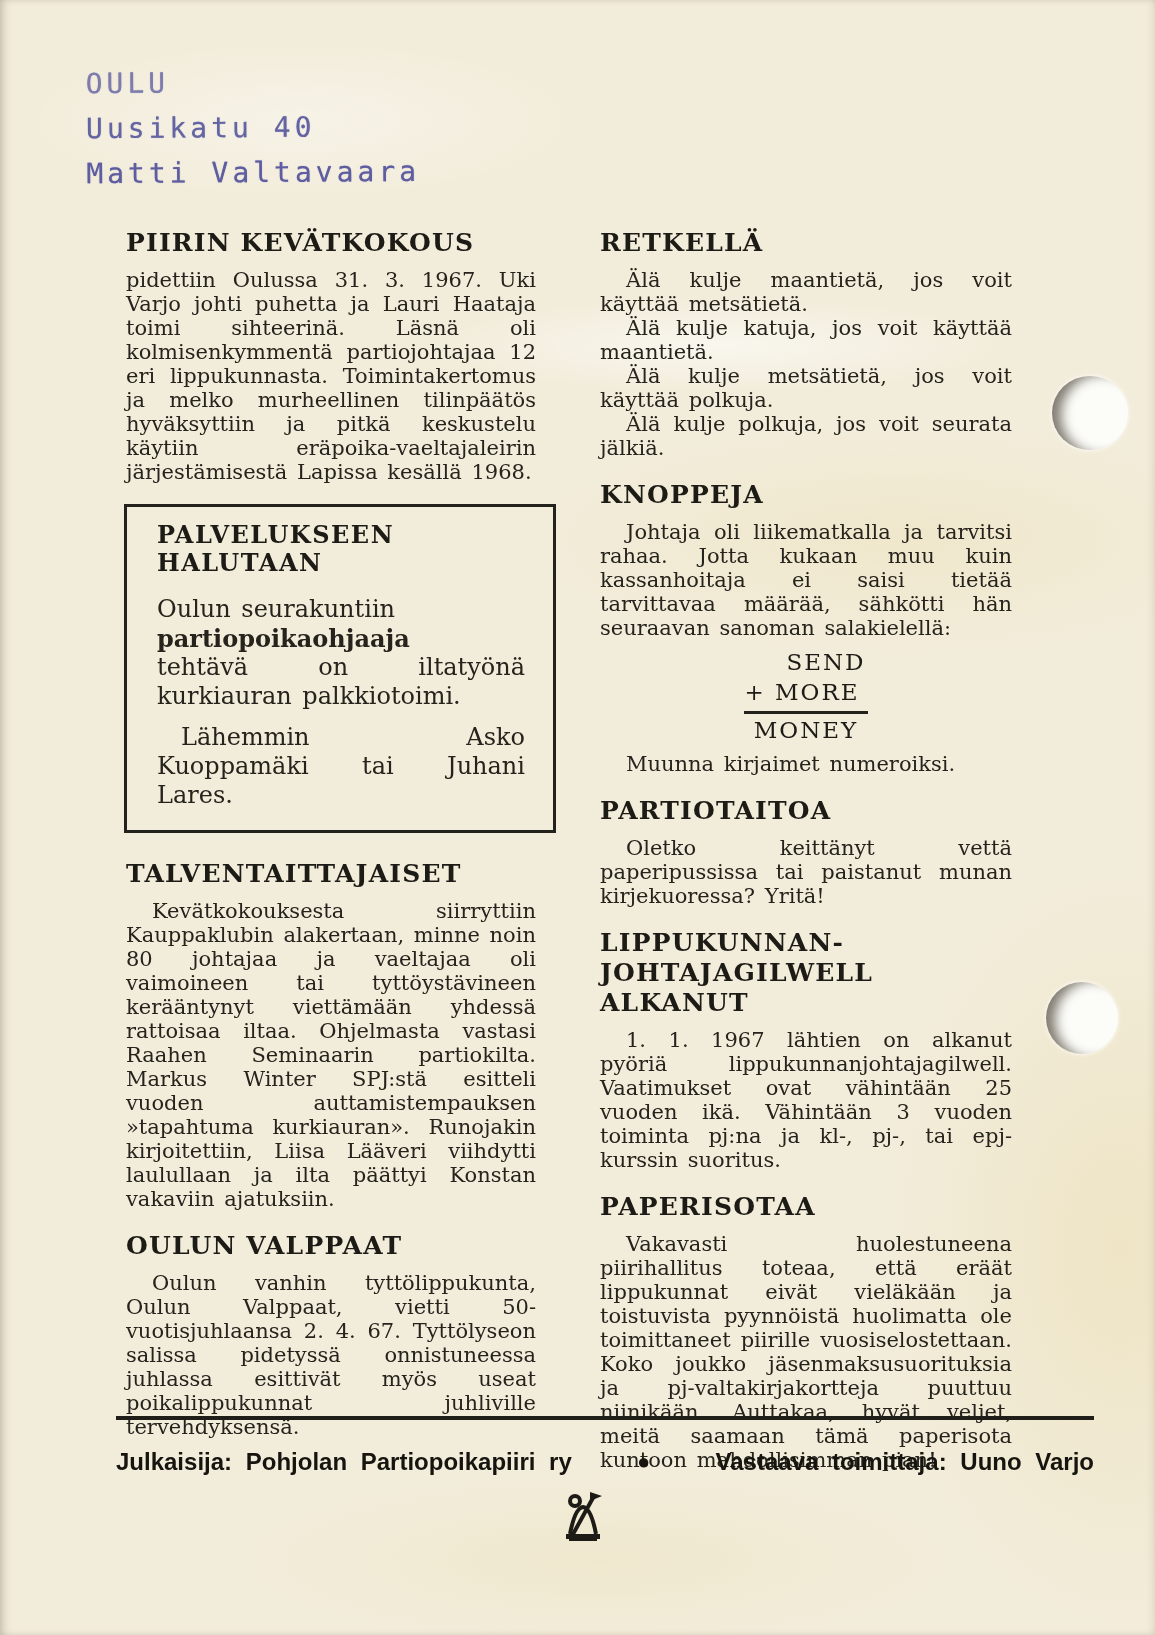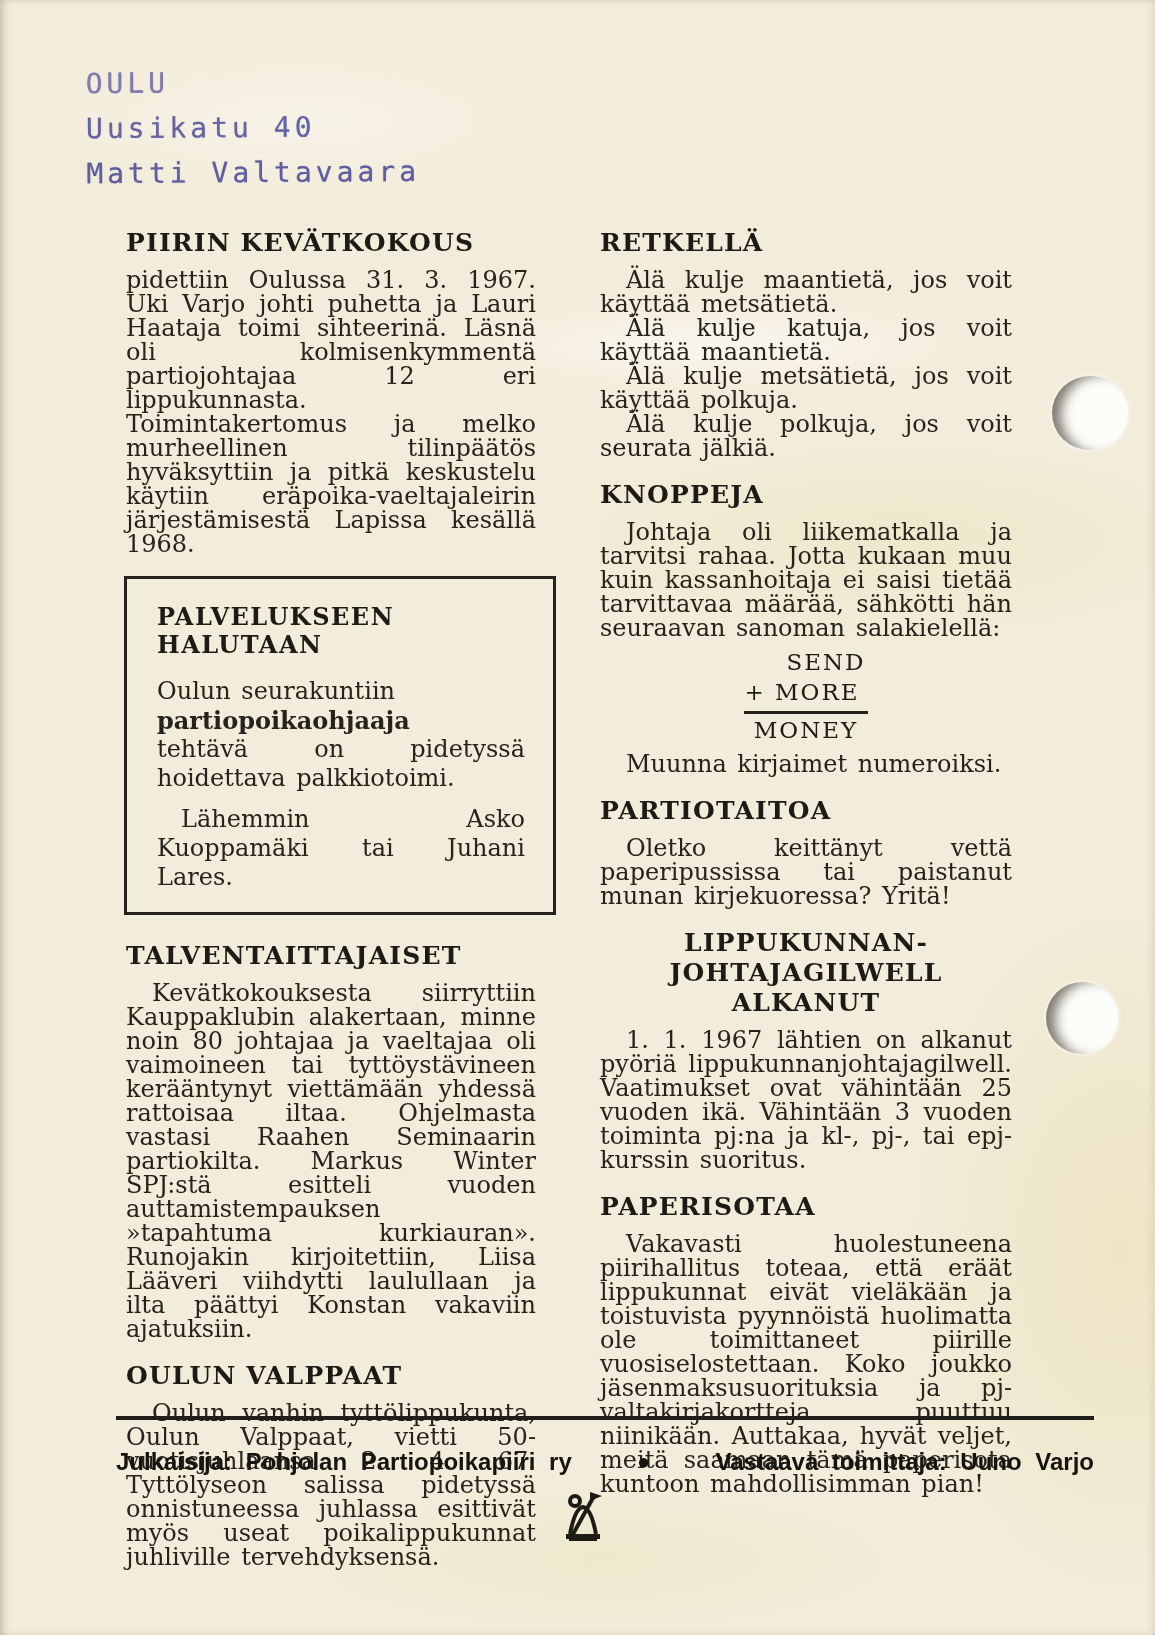--- a/index.html
+++ b/index.html
@@ -33,47 +33,47 @@
   
   .col{position:absolute;top:228px;}
   .col-left{left:126px;width:410px;}
   .col-right{left:600px;width:412px;}
   .sec{margin-bottom:20px;}
   .head{
     font-weight:bold;font-size:25px;line-height:30px;letter-spacing:1.2px;
     color:#1d1b15;margin:0 0 10px 0;
   }
   .bodytext{
-    font-size:24px;line-height:24px;text-align:justify;word-spacing:3px;
+    font-size:21px;line-height:24px;text-align:justify;word-spacing:3px;
     margin:0;
   }
   .indent{text-indent:26px;}
   
   .adbox{
     box-sizing:border-box;
     width:432px;margin:20px 0 26px -2px;
     border:3px solid #24221c;
-    padding:24px 28px 20px 30px;
+    padding:14px 28px 20px 30px;
   }
   .ad-head{font-weight:bold;font-size:24px;letter-spacing:1.5px;line-height:28px;margin:0 0 18px 0;color:#1d1b15;}
   .ad-line{font-size:24px;line-height:29px;text-align:justify;word-spacing:3px;margin:0;}
   .ad-line.bold{font-weight:bold;}
   .ad-contact{margin-top:12px;text-indent:24px;}
   
   .cipher{
     width:-moz-fit-content;width:fit-content;
     margin:8px auto 8px auto;text-align:center;
     font-size:23px;line-height:28px;letter-spacing:2px;color:#1d1b15;
   }
   .cipher-row1{padding-left:40px;}
   .cipher-row2{border-bottom:3px solid #24221c;padding:2px 8px 5px 0;}
   .cipher-row3{padding-top:2px;}
   
   .gil-head div{font-weight:bold;font-size:25px;line-height:30px;letter-spacing:1.2px;color:#1d1b15;}
-  .gil-head{margin-bottom:10px;text-align:center;}
+  .gil-head{margin-bottom:10px;}
   
   .footer-rule{position:absolute;left:116px;top:1416px;width:978px;height:4px;background:#201e18;}
   .footer{
     position:absolute;left:116px;top:1448px;width:978px;
     display:flex;justify-content:space-between;align-items:center;gap:20px;
     font-family:"Liberation Sans","DejaVu Sans",sans-serif;
     font-weight:bold;font-size:24px;color:#16140f;word-spacing:7px;
   }
   .bullet{font-size:22px;line-height:24px;}
   .printer-mark{position:absolute;left:560px;top:1490px;width:46px;height:52px;}
@@ -101,21 +101,21 @@
 
     <div class="sec">
       <h2 class="head">PIIRIN KEVÄTKOKOUS</h2>
       <p class="bodytext">pidettiin Oulussa 31. 3. 1967. Uki Varjo johti puhetta ja Lauri Haataja toimi sihteerinä. Läsnä oli kolmisenkymmentä partiojohtajaa 12 eri lippukunnasta. Toimintakertomus ja melko murheellinen tilinpäätös hyväksyttiin ja pitkä keskustelu käytiin eräpoika-vaeltajaleirin järjestämisestä Lapissa kesällä 1968.</p>
     </div>
 
     <div class="adbox">
       <h3 class="ad-head">PALVELUKSEEN HALUTAAN</h3>
       <p class="ad-line">Oulun seurakuntiin</p>
       <p class="ad-line bold">partiopoikaohjaaja</p>
-      <p class="ad-line">tehtävä on pidetyssä hoidettava palkkiotoimi.</p>
+      <p class="ad-line">tehtävä on iltatyönä kurkiauran palkkiotoimi.</p>
       <p class="ad-line ad-contact">Lähemmin Asko Kuoppamäki tai Juhani Lares.</p>
     </div>
 
     <div class="sec">
       <h2 class="head">TALVENTAITTAJAISET</h2>
       <p class="bodytext indent">Kevätkokouksesta siirryttiin Kauppaklubin alakertaan, minne noin 80 johtajaa ja vaeltajaa oli vaimoineen tai tyttöystävineen kerääntynyt viettämään yhdessä rattoisaa iltaa. Ohjelmasta vastasi Raahen Seminaarin partiokilta. Markus Winter SPJ:stä esitteli vuoden auttamistempauksen »tapahtuma kurkiauran». Runojakin kirjoitettiin, Liisa Lääveri viihdytti laulullaan ja ilta päättyi Konstan vakaviin ajatuksiin.</p>
     </div>
 
     <div class="sec">
       <h2 class="head">OULUN VALPPAAT</h2>

